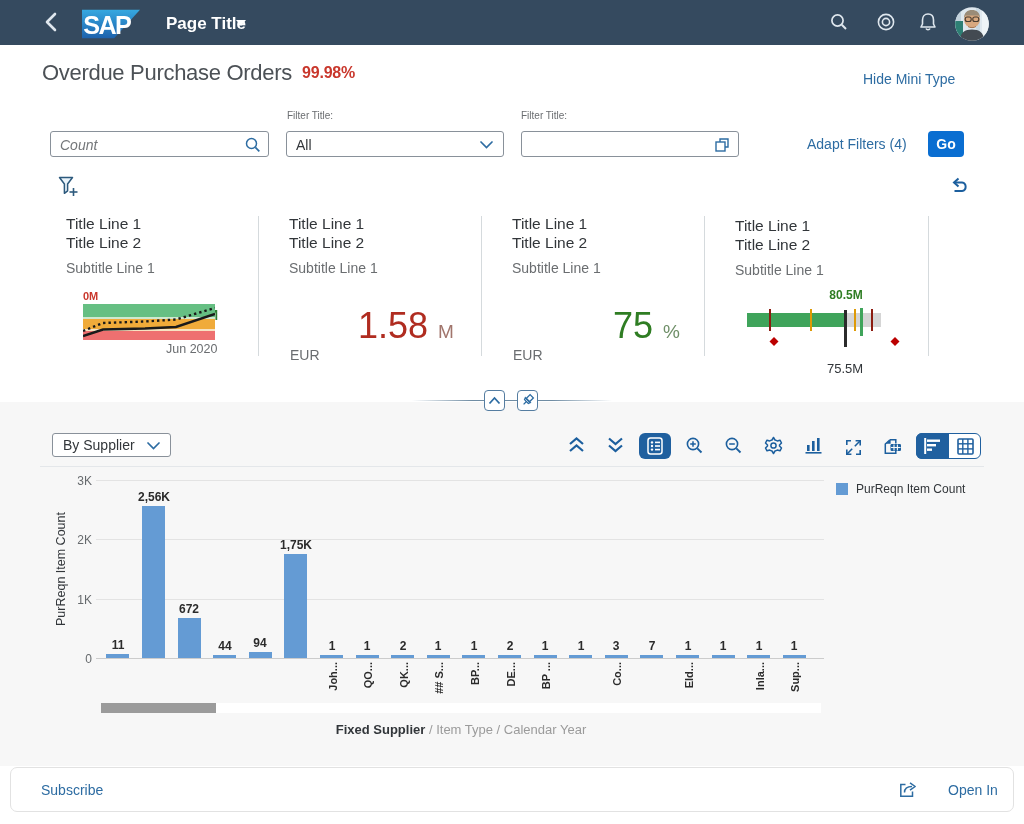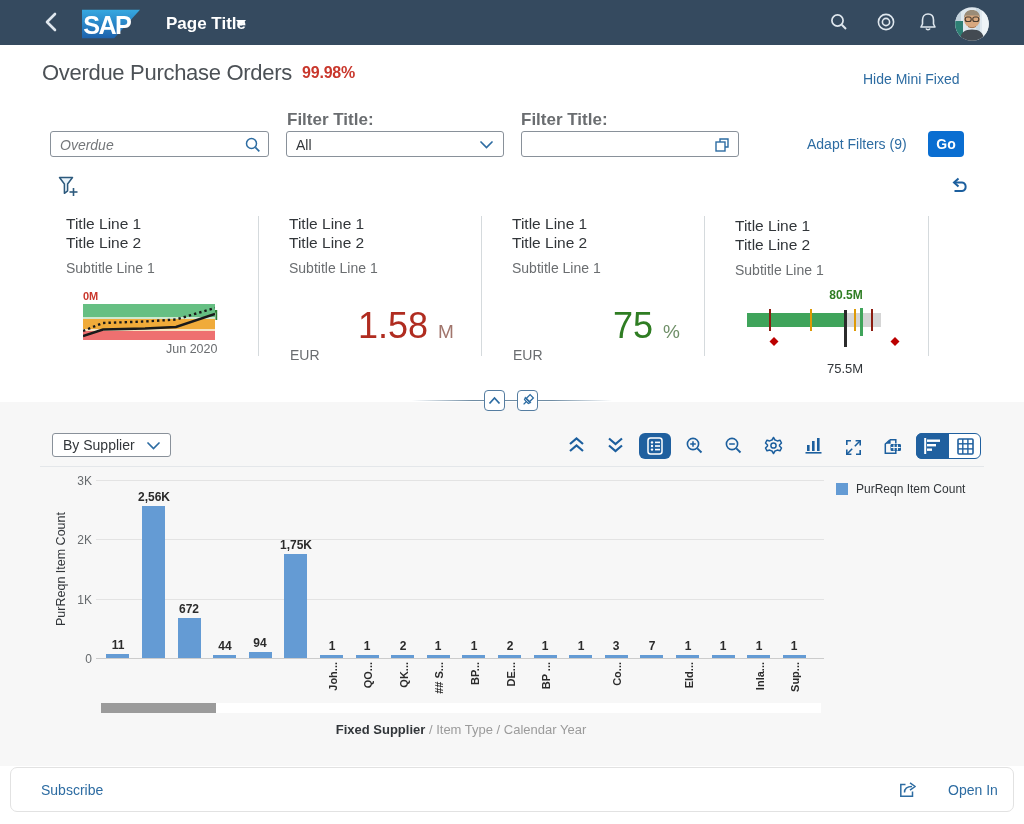--- a/index.html
+++ b/index.html
@@ -12,21 +12,21 @@
   #shell { position:absolute; left:0; top:0; width:1024px; height:45px; background:#354a5f; }
   #pageTitle { position:absolute; left:166px; top:14px; color:#ffffff; font-size:17px; font-weight:bold; }
 
   
   #h1 { position:absolute; left:42px; top:60px; font-size:22px; color:#4c5156; letter-spacing:-0.3px; }
   #kpi { position:absolute; left:302px; top:64px; font-size:16px; font-weight:bold; color:#c9372c; letter-spacing:-0.2px; }
   #hideTiles { position:absolute; left:863px; top:71px; width:100px; font-size:14px; color:#2d6ca2; }
 
   
   .fld { position:absolute; height:26px; background:#fff; border:1px solid #89919a; border-radius:3px; }
-  .flabel { position:absolute; font-size:17px; color:#6a6d70;font-weight:bold; }
+  .flabel { position:absolute; font-size:10px; color:#6a6d70; }
   #searchFld { left:50px; top:131px; width:219px; }
   #searchTxt { position:absolute; left:9px; top:5px; font-size:14px; font-style:italic; color:#74777a; }
   #selAll { left:286px; top:131px; width:218px; }
   #selAllTxt { position:absolute; left:9px; top:5px; font-size:14px; color:#32363a; }
   #inpFld { left:521px; top:131px; width:218px; }
   #adaptF { position:absolute; left:807px; top:136px; font-size:14px; color:#2d6ca2; }
   #goBtn { position:absolute; left:928px; top:131px; width:36px; height:26px; background:#0a6ed1;
     border-radius:4px; color:#fff; font-size:14px; font-weight:bold; text-align:center; line-height:26px; }
 
   
@@ -123,44 +123,44 @@
         <path d="M9 11 C9 5.5 12.5 3 17 3 C21.5 3 25 5.5 25 11 L23.5 8.5 L10.5 8.5 Z" fill="#9a8c78"></path>
         <rect x="10.2" y="10" width="6" height="4.5" rx="2" fill="none" stroke="#473c31" stroke-width="1.1"></rect>
         <rect x="17.8" y="10" width="6" height="4.5" rx="2" fill="none" stroke="#473c31" stroke-width="1.1"></rect>
         <path d="M13 19.5 C14.5 21 19.5 21 21 19.5" fill="none" stroke="#a5754f" stroke-width="1"></path>
       </g>
     </svg>
   </div>
 
   <div id="h1">Overdue Purchase Orders</div>
   <div id="kpi">99.98%</div>
-  <div id="hideTiles">Hide Mini Fixed</div>
+  <div id="hideTiles">Hide Mini Type</div>
 
   <div class="fld" id="searchFld">
-      <div id="searchTxt">Overdue</div>
+      <div id="searchTxt">Count</div>
     <svg class="abs" style="right:7px; top:5px;" width="16" height="16" viewBox="0 0 16 16">
       <circle cx="6.5" cy="6.5" r="5" fill="none" stroke="#2d6ca2" stroke-width="1.5"></circle>
       <line x1="10.4" y1="10.4" x2="14.3" y2="14.3" stroke="#2d6ca2" stroke-width="1.7"></line>
     </svg>
   </div>
   <div class="flabel" style="left:287px; top:110px;">Filter Title:</div>
   <div class="fld" id="selAll">
       <div id="selAllTxt">All</div>
     <svg class="abs" style="right:10px; top:9px;" width="13" height="8" viewBox="0 0 13 8">
       <path d="M1 1 L6.5 6.5 L12 1" fill="none" stroke="#2d6ca2" stroke-width="1.7" stroke-linecap="round"></path>
     </svg>
   </div>
   <div class="flabel" style="left:521px; top:110px;">Filter Title:</div>
   <div class="fld" id="inpFld">
     <svg class="abs" style="right:9px; top:6px;" width="14" height="14" viewBox="0 0 14 14">
       <rect x="1" y="4" width="9" height="9" fill="none" stroke="#2d6ca2" stroke-width="1.4"></rect>
       <path d="M5 4 L5 1 L13 1 L13 9 L10 9" fill="none" stroke="#2d6ca2" stroke-width="1.4"></path>
     </svg>
   </div>
-  <div id="adaptF">Adapt Filters (9)</div>
+  <div id="adaptF">Adapt Filters (4)</div>
   <div id="goBtn">Go</div>
 
   <svg class="abs" style="left:58px; top:176px;" width="21" height="21" viewBox="0 0 21 21">
     <path d="M1.5 1.5 H14.5 L9.6 8 V14.8 L6.4 17.3 V8 Z" fill="#eaf4fb" stroke="#2d5a7d" stroke-width="1.5" stroke-linejoin="round"></path>
     <line x1="15.5" y1="12" x2="15.5" y2="20" stroke="#2d5a7d" stroke-width="1.6"></line>
     <line x1="11.5" y1="16" x2="19.5" y2="16" stroke="#2d5a7d" stroke-width="1.6"></line>
   </svg>
 
   <svg class="abs" style="left:952px; top:177px;" width="17" height="17" viewBox="0 0 17 17">
     <path d="M3 5.5 H10 A4.3 4.3 0 0 1 10 14 H2.5" fill="none" stroke="#1c5f9e" stroke-width="2"></path>

